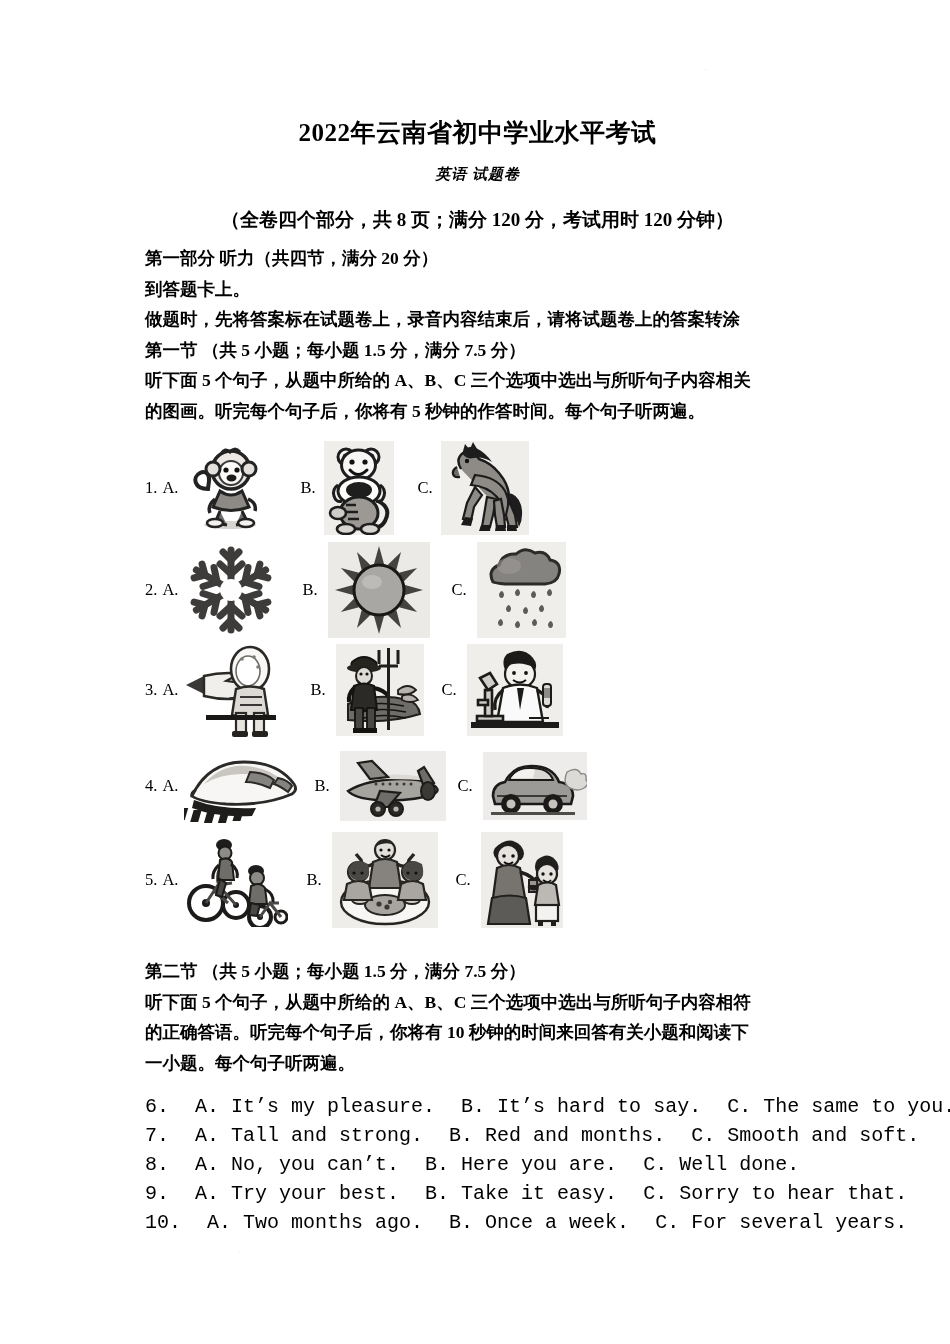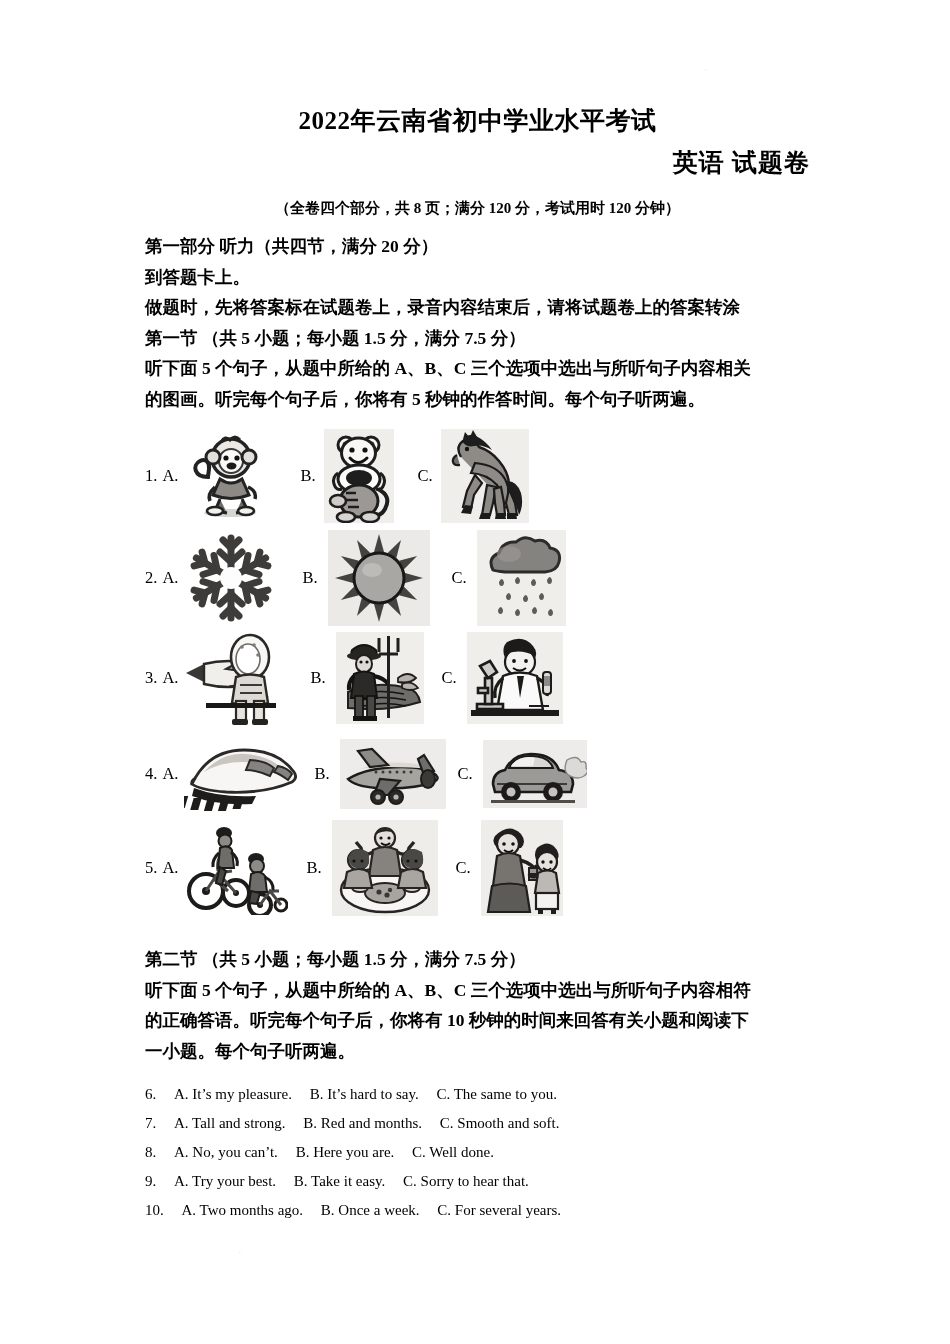--- a/index.html
+++ b/index.html
@@ -21,45 +21,46 @@
     position: absolute;
     left: 0; top: 0;
     width: 950px;
     height: 1344px;
     background: #fff;
   }
 
   .content {
     position: absolute;
     left: 145px;
-    top: 104px;
+    top: 116px;
     width: 665px;
   }
 
   
   .doc-title {
     text-align: center;
     font-weight: bold;
     font-size: 25px;
     line-height: 34px;
     letter-spacing: 0.5px;
     margin: 0 0 9px 0;
   }
   .doc-subtitle {
-    text-align: right;
+    text-align: center;
     font-weight: bold;
-    font-size: 25px;
+    font-size: 15px;
     line-height: 31px;
     letter-spacing: 1px;
     margin: 0 0 12px 0;
+    font-style: italic;
   }
   .doc-meta {
     text-align: center;
     font-weight: bold;
-    font-size: 15px;
+    font-size: 19px;
     line-height: 26px;
     margin: 17px 0 10px 0;
   }
 
   
   .sec-line {
     font-weight: bold;
     font-size: 17.5px;
     line-height: 30.5px;
     margin: 0;
@@ -101,23 +102,24 @@
     display: block;
     width: 100%;
     height: 100%;
   }
 
   
   .ans-list {
     margin-top: 14px;
   }
   .ans-line {
-    font-size: 15px;
+    font-size: 20px;
     line-height: 29px;
     white-space: nowrap;
+    font-family: Liberation Mono, monospace;
   }
   .ans-line .opt-sep {
     display: inline-block;
     width: 14px;
   }
 
   
   .artifact {
     position: absolute;
     pointer-events: none;

